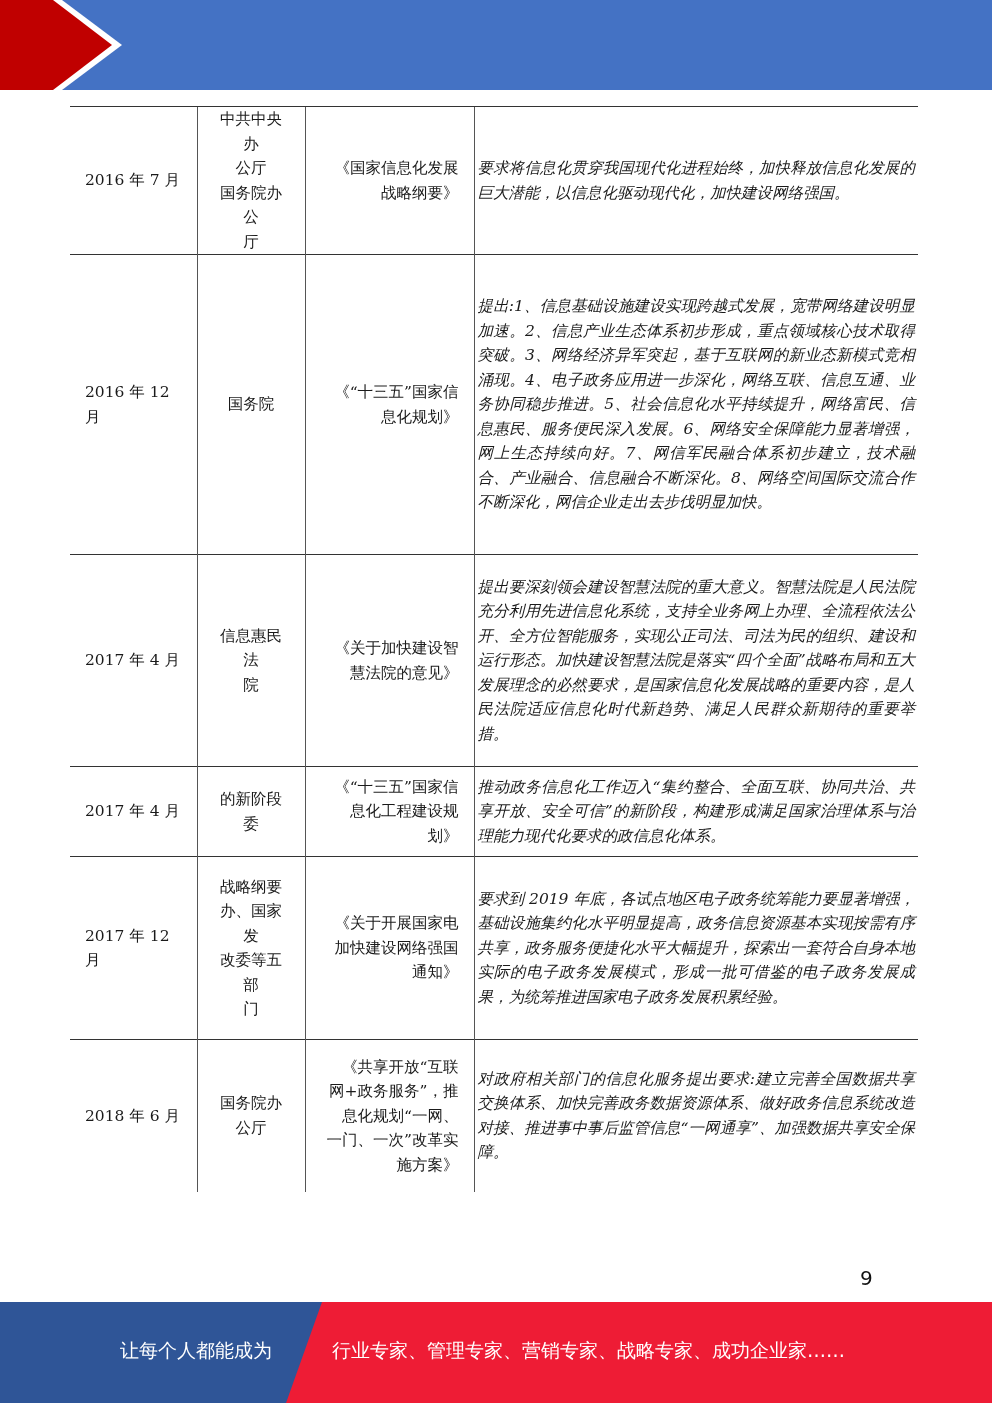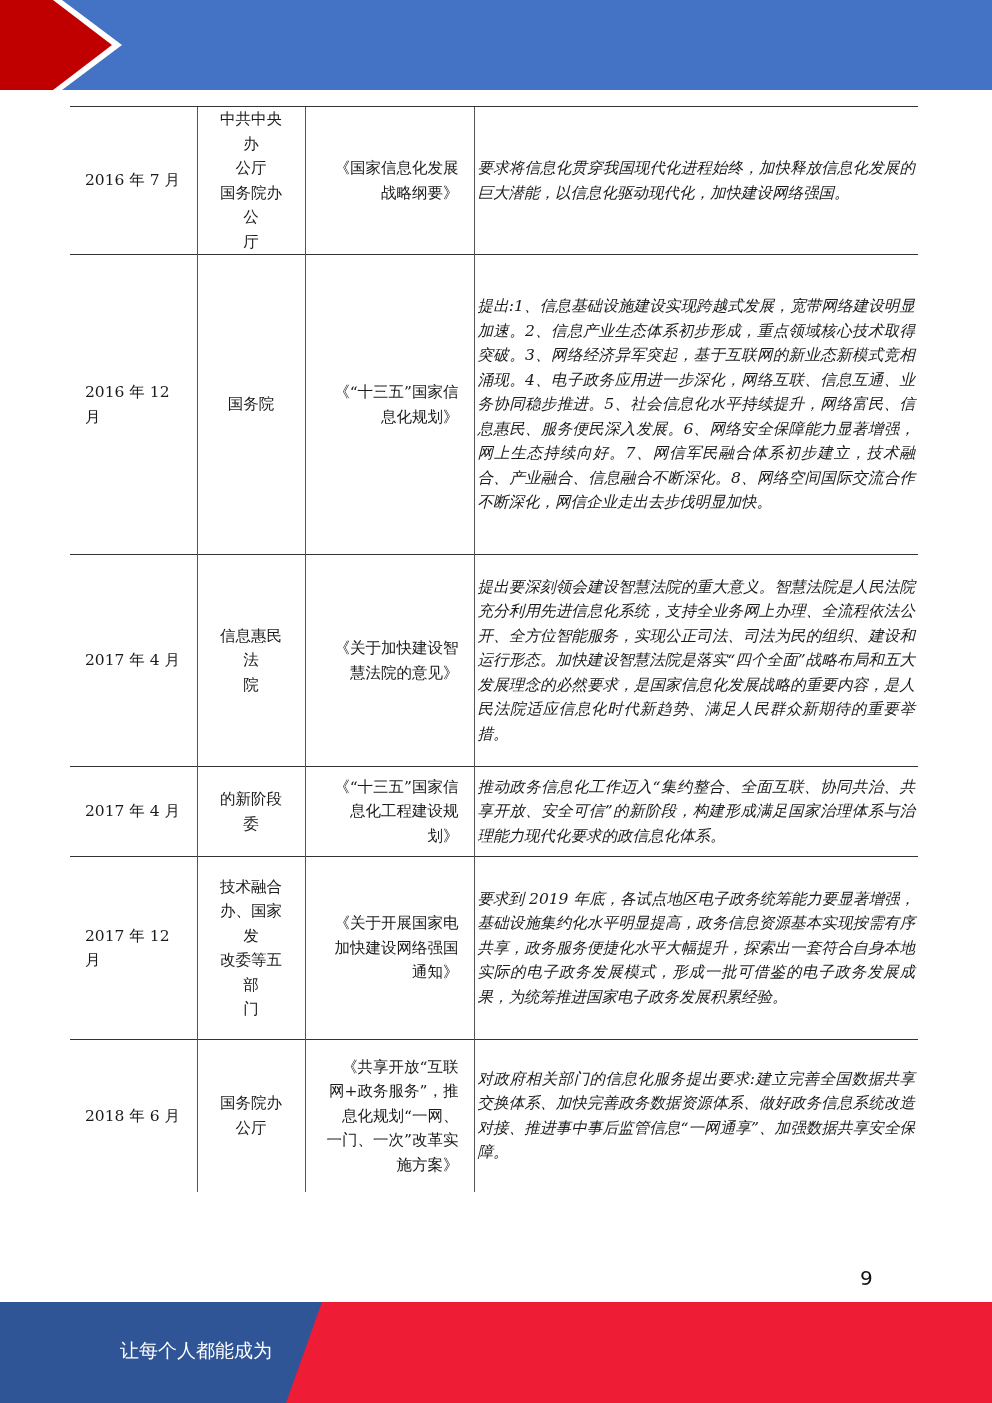--- a/index.html
+++ b/index.html
@@ -118,21 +118,21 @@
       </td>
       <td class="doc">
         <div>《“十三五”国家信</div>
         <div>息化工程建设规划》</div>
       </td>
       <td class="desc">推动政务信息化工作迈入“集约整合、全面互联、协同共治、共享开放、安全可信”的新阶段，构建形成满足国家治理体系与治理能力现代化要求的政信息化体系。</td>
     </tr>
     <tr style="height:183px">
       <td>2017 年 12 月</td>
       <td class="org">
-        <div>技术融合</div>
+        <div>战略纲要</div>
         <div>办、国家发</div>
         <div>改委等五 部</div>
         <div>门</div>
       </td>
       <td class="doc">
         <div>《关于开展国家电</div>
         <div>加快建设网络强国</div>
         <div>通知》</div>
       </td>
       <td class="desc">要求到 2019 年底，各试点地区电子政务统筹能力要显著增强，基础设施集约化水平明显提高，政务信息资源基本实现按需有序共享，政务服务便捷化水平大幅提升，探索出一套符合自身本地实际的电子政务发展模式，形成一批可借鉴的电子政务发展成果，为统筹推进国家电子政务发展积累经验。</td>
@@ -155,13 +155,14 @@
   </tbody>
 </table>
 
 <div class="page-number">9</div>
 
 <div class="footer">
   <svg width="992" height="101">
     <polygon points="0,0 322,0 286,101 0,101" fill="#2f5597"></polygon>
   </svg>
   <div class="footer-left">让每个人都能成为</div>
+  <div class="footer-right">行业专家、管理专家、营销专家、战略专家、成功企业家……</div>
 </div>
 
 </body></html>

